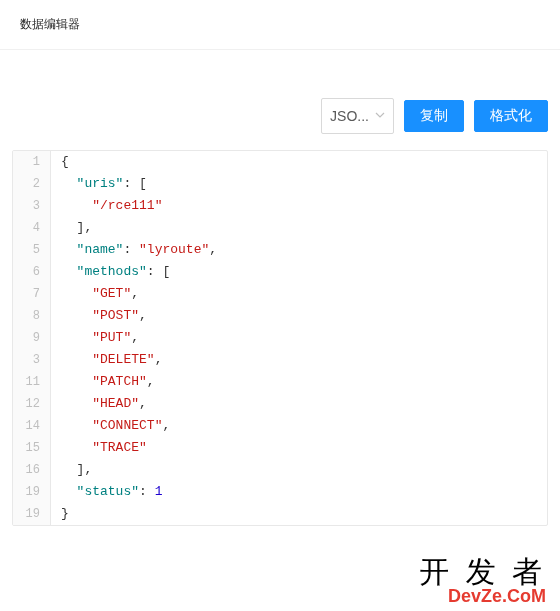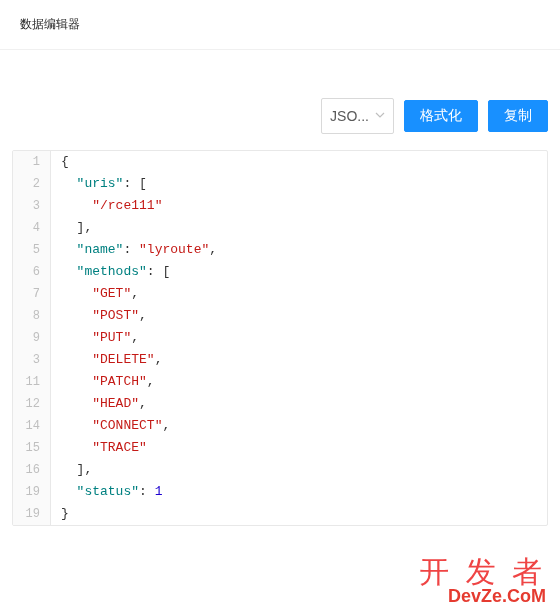--- a/index.html
+++ b/index.html
@@ -97,21 +97,21 @@
   .watermark {
     position: absolute;
     right: 14px;
     bottom: 6px;
     text-align: right;
     pointer-events: none;
     line-height: 1;
   }
   .watermark .big {
     font-size: 30px;
-    color: #ef4444;
+    color: #000000;
     font-weight: 400;
     letter-spacing: 4px;
   }
   .watermark .sub {
     font-size: 18px;
     color: #e53b30;
     font-weight: 700;
     letter-spacing: 0;
   }
 </style>
@@ -124,22 +124,22 @@
 
 <div class="toolbar">
   <div class="select">
     <span>JSO...</span>
     <span class="caret">
       <svg width="10" height="10" viewBox="0 0 10 10">
           <path d="M1 3 L5 7 L9 3" fill="none" stroke="#bfbfbf" stroke-width="1.2"></path>
         </svg>
     </span>
   </div>
+  <button class="btn">复制</button>
   <button class="btn">格式化</button>
-  <button class="btn">复制</button>
 </div>
 
 <div class="editor" id="editor">
     <div class="code-row">
       <div class="gutter">1</div>
       <div class="line"><span class="tok-punc">{</span></div>
     </div>
     <div class="code-row">
       <div class="gutter">2</div>
       <div class="line">  <span class="tok-key">"uris"</span><span class="tok-punc">: [</span></div>

